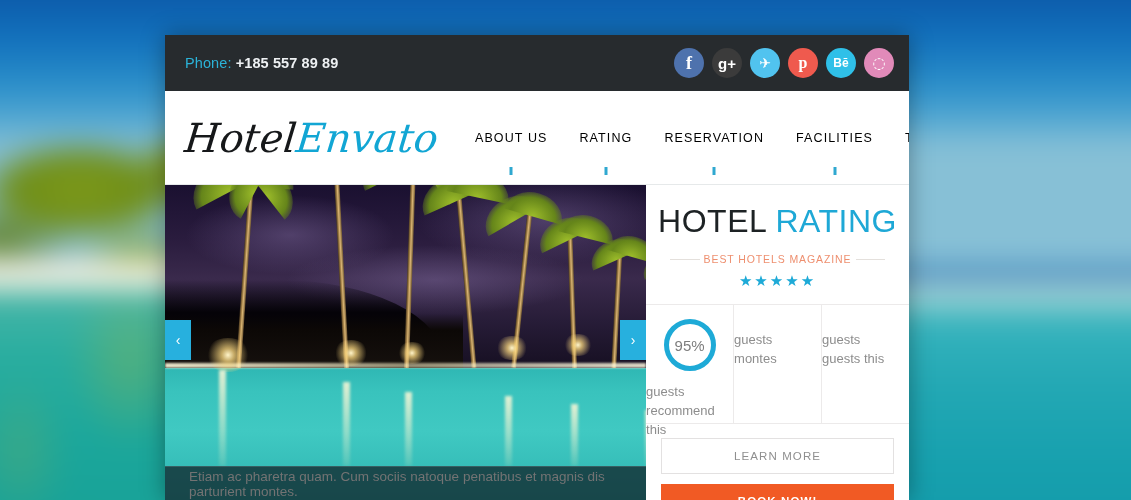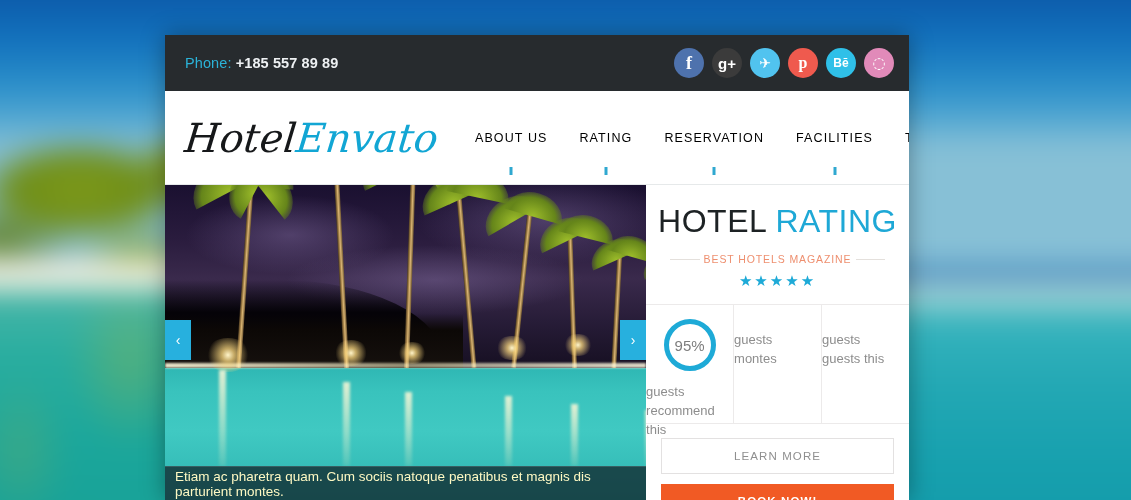--- a/index.html
+++ b/index.html
@@ -152,22 +152,22 @@
     position:absolute; border-radius:50%;
     background:radial-gradient(circle, rgba(255,244,200,1) 0%, rgba(255,220,130,.75) 22%, rgba(255,200,90,0) 70%);
   }
   .reflect {
     position:absolute; bottom:0; width:7px;
     background:linear-gradient(to bottom, rgba(255,248,215,.85), rgba(255,240,190,.12));
     filter:blur(1.5px);
   }
   .caption {
     position:absolute; left:0; right:0; bottom:0; height:34px;
-    background:rgba(20,48,52,.82); color:#fef9c3; font-size:13.5px;
-    display:flex; align-items:center; padding-left:10px;
+    background:rgba(20,48,52,.82); color:#737373; font-size:13.5px;
+    display:flex; align-items:center; padding-left:24px;
     border-top:1px solid rgba(255,255,255,.13); overflow:hidden;
   }
   .arrow {
     position:absolute; top:135px; width:26px; height:40px; background:#27b0de;
     color:#fff; display:flex; align-items:center; justify-content:center;
     font-size:14px; cursor:pointer; z-index:5;
   }
   .arrow.prev{ left:0; } .arrow.next{ right:0; }
 
   

